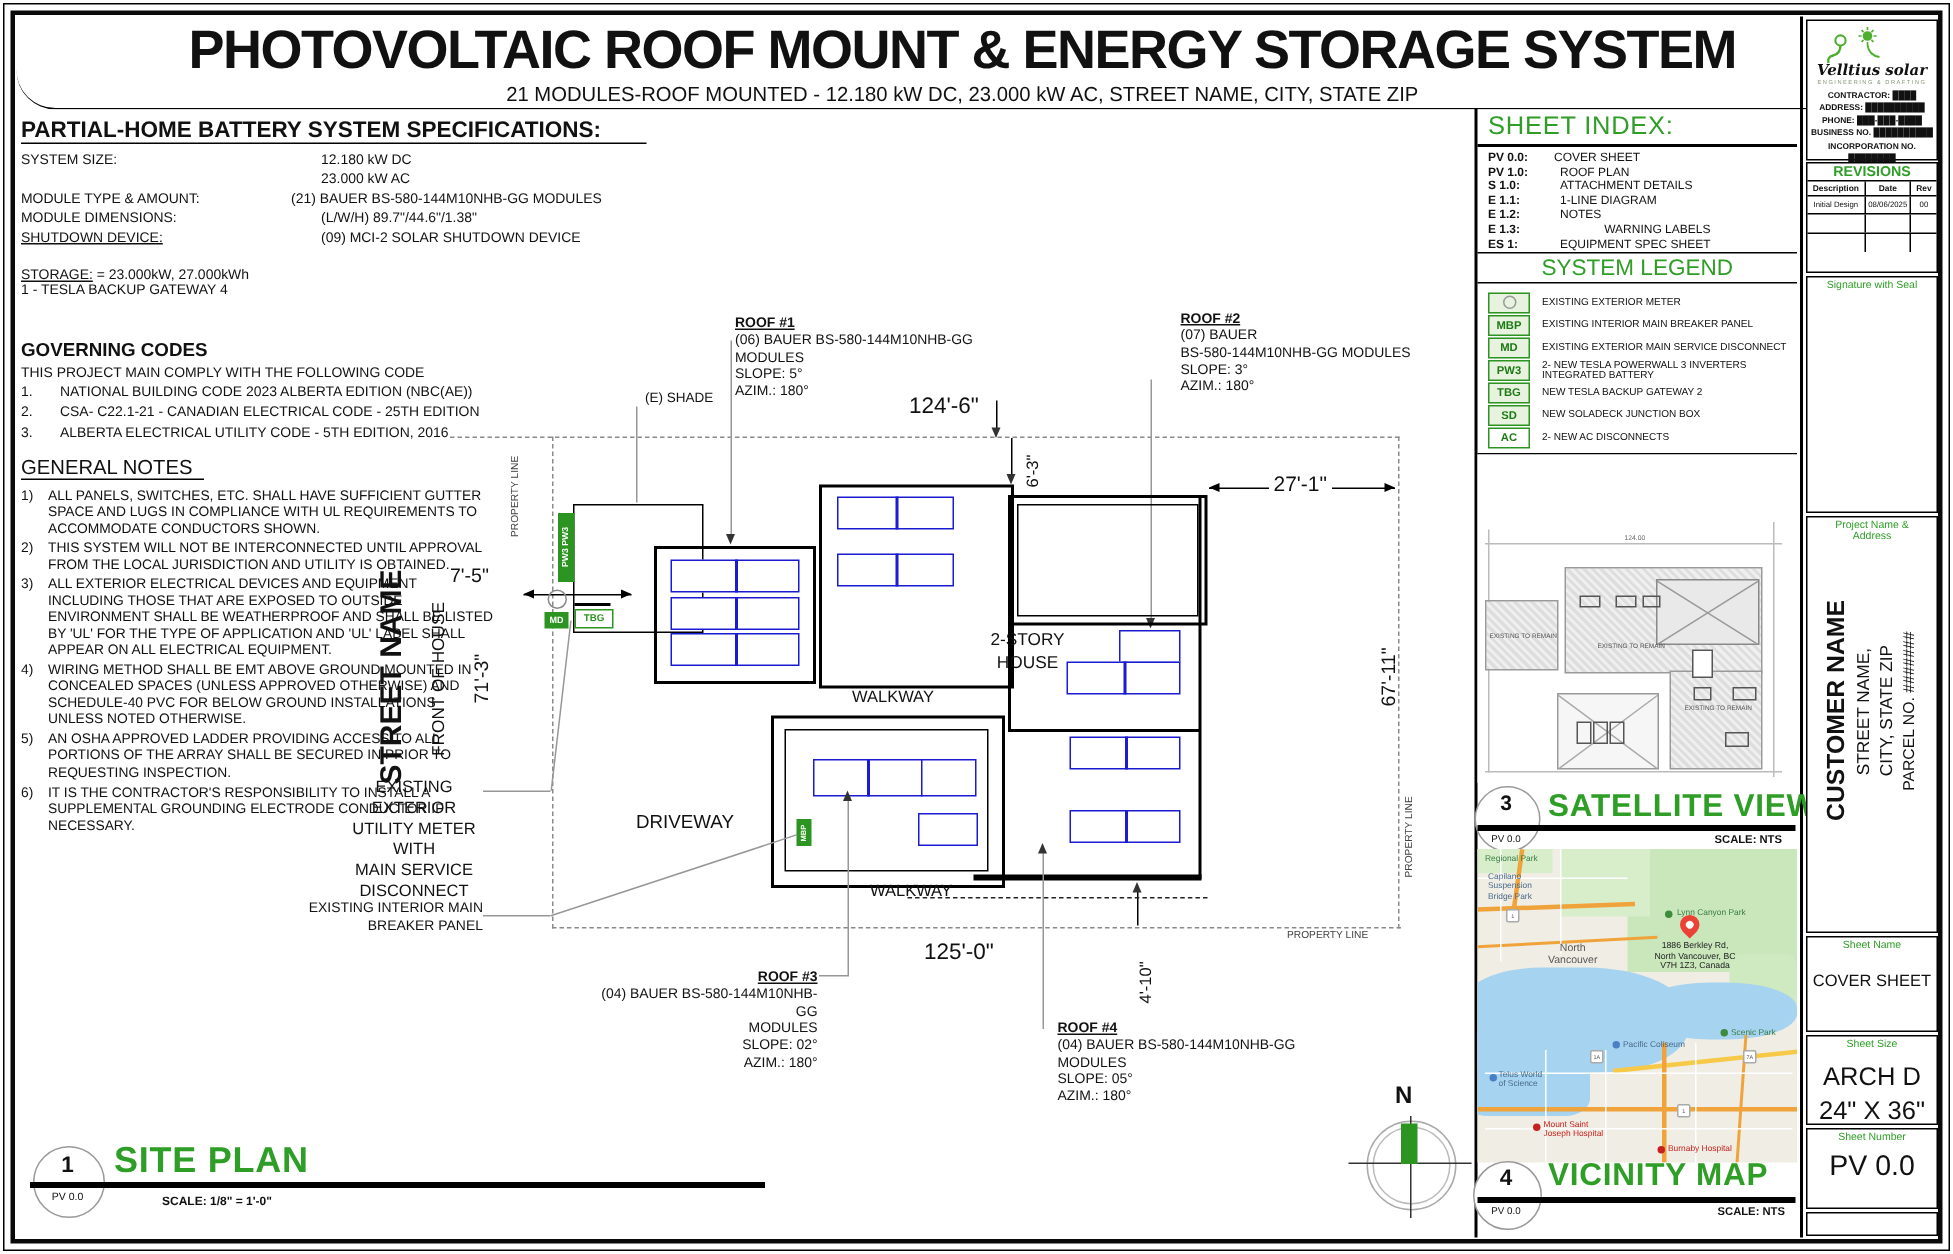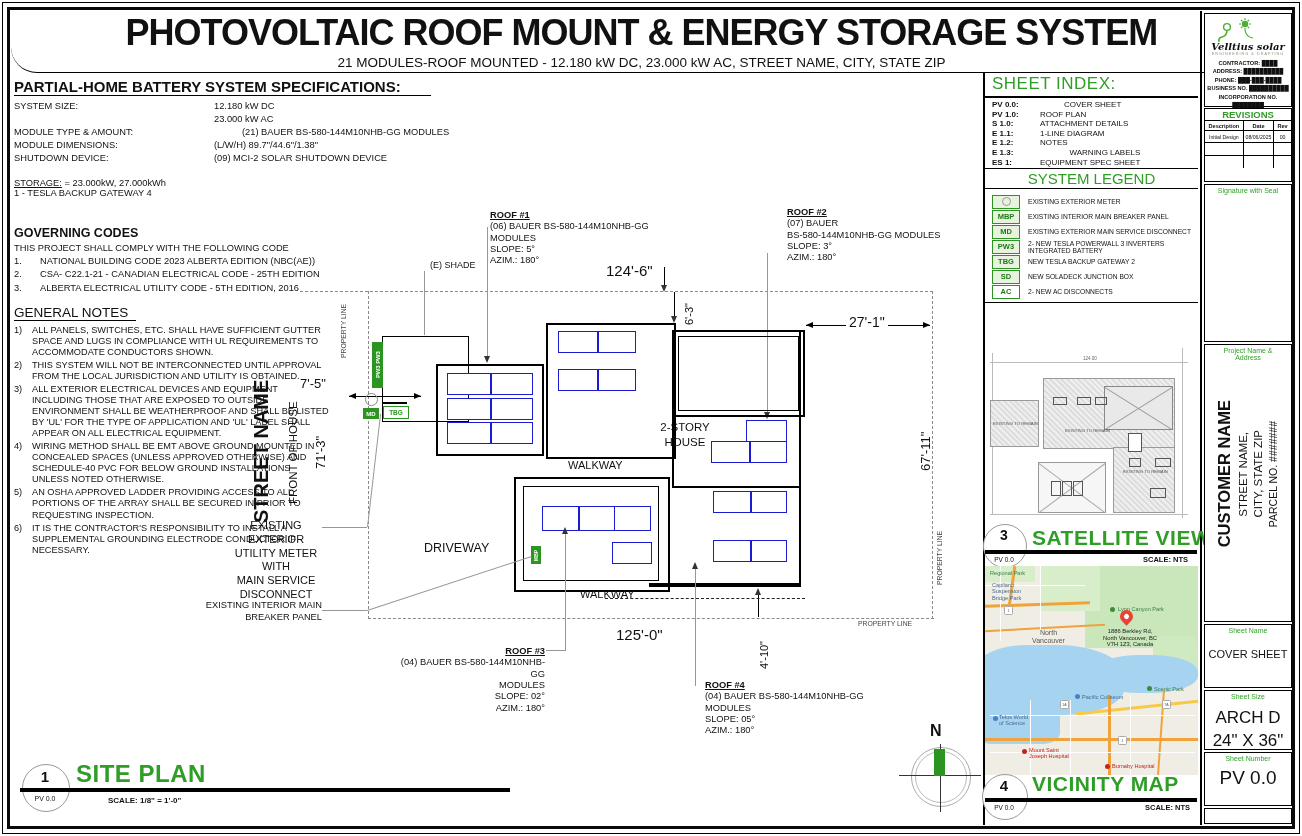--- a/index.html
+++ b/index.html
@@ -45,33 +45,33 @@
   </div>
 
   <div class="blk" style="left:983px;top:72px;width:1.5px;height:753px;"></div>
   <div class="blk" style="left:1200px;top:11px;width:1.5px;height:814px;"></div>
 
   <div class="abs" style="left:14px;top:78px;width:470px;">
     <div style="font-size:15px;font-weight:bold;border-bottom:1.5px solid #000;display:inline-block;padding-right:30px;">PARTIAL-HOME BATTERY SYSTEM SPECIFICATIONS:</div>
     <div style="margin-top:4px;font-size:9.3px;line-height:1.4;">
       <div><span style="display:inline-block;width:200px;">SYSTEM SIZE:</span><span>12.180 kW DC</span></div>
       <div><span style="display:inline-block;width:200px;"></span><span>23.000 kW AC</span></div>
-      <div><span style="display:inline-block;width:228px;">MODULE TYPE &amp; AMOUNT:</span><span>(21) BAUER BS-580-144M10NHB-GG MODULES</span></div>
+      <div><span style="display:inline-block;width:180px;">MODULE TYPE &amp; AMOUNT:</span><span>(21) BAUER BS-580-144M10NHB-GG MODULES</span></div>
       <div><span style="display:inline-block;width:200px;">MODULE DIMENSIONS:</span><span>(L/W/H) 89.7"/44.6"/1.38"</span></div>
-      <div><span style="display:inline-block;width:200px;">SHUTDOWN DEVICE:</span><span>(09) MCI-2 SOLAR SHUTDOWN DEVICE</span></div>
+      <div><span style="display:inline-block;width:200px;text-decoration:underline;">SHUTDOWN DEVICE:</span><span>(09) MCI-2 SOLAR SHUTDOWN DEVICE</span></div>
     </div>
     <div style="margin-top:13px;font-size:9.3px;">
       <span style="text-decoration:underline;">STORAGE:</span> <span>= 23.000kW, 27.000kWh</span>
     </div>
     <div style="font-size:9.3px;">1 - TESLA BACKUP GATEWAY 4</div>
   </div>
 
   <div class="abs" style="left:14px;top:226px;width:330px;">
     <div style="font-size:12.5px;font-weight:bold;">GOVERNING CODES</div>
-    <div style="font-size:9.3px;margin-top:3px;">THIS PROJECT SHALL COMPLY WITH THE FOLLOWING CODE</div>
+    <div style="font-size:9.3px;margin-top:3px;">THIS PROJECT MAIN COMPLY WITH THE FOLLOWING CODE</div>
     <div style="font-size:9.3px;line-height:1.45;margin-top:2px;">
       <div style="display:flex;">
           <span style="width:26px;">1.</span>
           <span>NATIONAL BUILDING CODE 2023 ALBERTA EDITION (NBC(AE))</span>
         </div>
       <div style="display:flex;">
           <span style="width:26px;">2.</span>
           <span>CSA- C22.1-21 - CANADIAN ELECTRICAL CODE - 25TH EDITION</span>
         </div>
       <div style="display:flex;">
@@ -269,21 +269,21 @@
   <div class="abs" style="left:22px;top:768px;width:46px;text-align:center;font-size:15px;font-weight:bold;">1</div>
   <div class="blk" style="left:20px;top:788px;width:490px;height:4px;"></div>
   <div class="abs" style="left:22px;top:795px;width:46px;text-align:center;font-size:7px;">PV 0.0</div>
   <div class="callout-title" style="left:76px;top:760px;font-size:24px;">SITE PLAN</div>
   <div class="abs" style="left:108px;top:796px;font-size:8px;font-weight:bold;">SCALE: 1/8" = 1'-0"</div>
 
   <div class="abs" style="left:992px;top:74px;font-size:17px;color:#2f9e27;letter-spacing:0.5px;">SHEET INDEX:</div>
   <div class="blk" style="left:985px;top:96px;width:213px;height:1.5px;"></div>
   <div class="abs" style="left:992px;top:100px;font-size:8px;line-height:1.2;">
     <div style="display:flex;">
-        <span style="width:72px;font-weight:bold;">PV 0.0:</span>
+        <span style="width:44px;font-weight:bold;">PV 0.0:</span>
         <span>COVER SHEET</span>
       </div>
     <div style="display:flex;">
         <span style="width:48px;font-weight:bold;">PV 1.0:</span>
         <span>ROOF PLAN</span>
       </div>
     <div style="display:flex;">
         <span style="width:48px;font-weight:bold;">S 1.0:</span>
         <span>ATTACHMENT DETAILS</span>
       </div>

